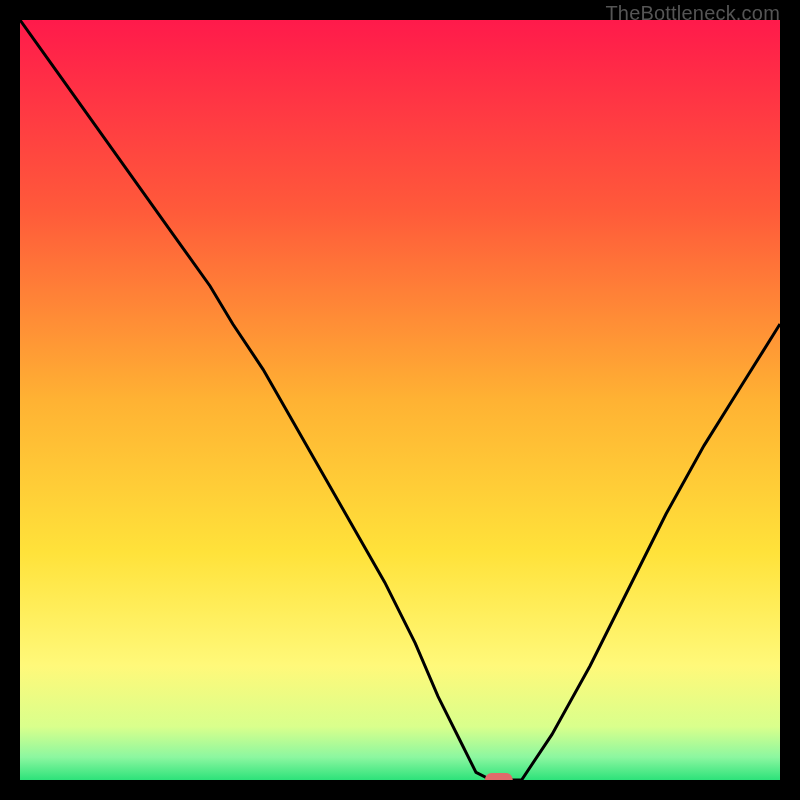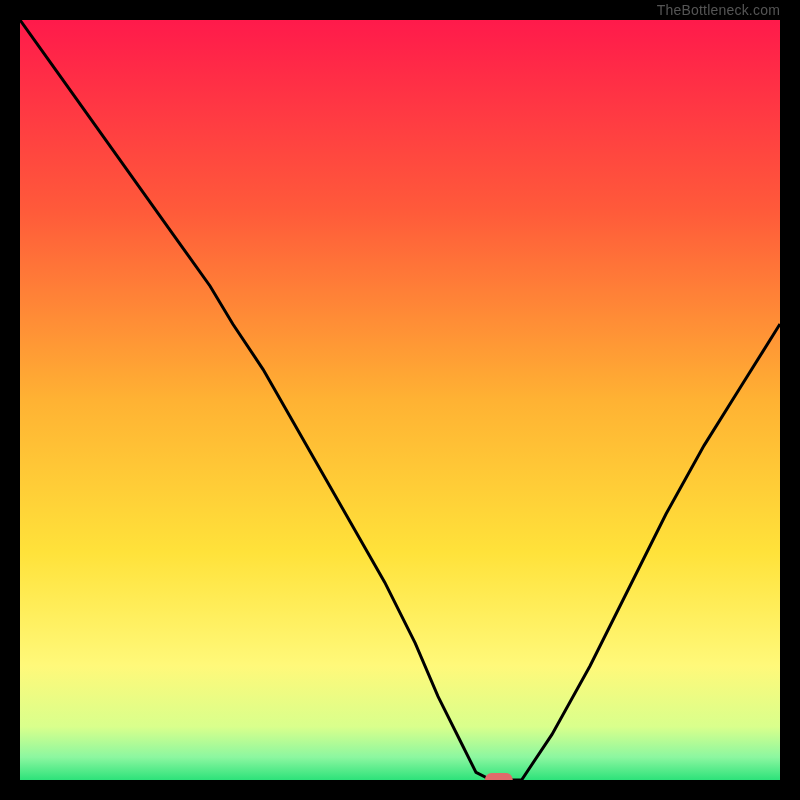--- a/index.html
+++ b/index.html
@@ -24,21 +24,21 @@
     top: 20px;
     width: 760px;
     height: 760px;
   }
   .watermark {
     position: absolute;
     top: 2px;
     right: 20px;
     color: #555;
     font-family: Arial, Helvetica, sans-serif;
-    font-size: 14px;
+    font-size: 20px;
     letter-spacing: 0.2px;
     user-select: none;
   }
 </style>
 </head>
 <body>
 
 <div class="frame">
   <div class="watermark">TheBottleneck.com</div>
   <div class="plot">

